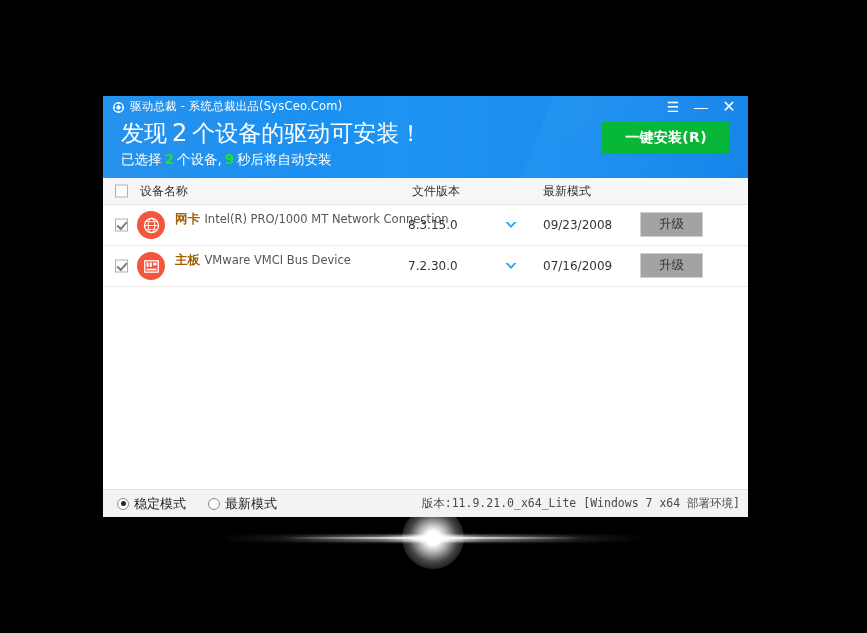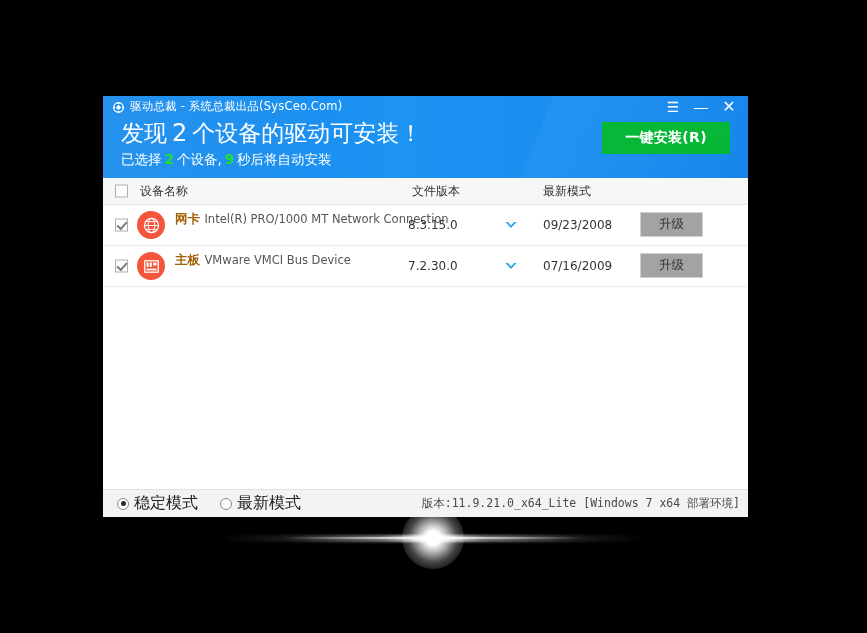--- a/index.html
+++ b/index.html
@@ -298,21 +298,21 @@
     height: 27px;
     display: flex;
     align-items: center;
     gap: 22px;
   }
   .radio {
     display: flex;
     align-items: center;
     gap: 5px;
     cursor: pointer;
-    font-size: 16px;
+    font-size: 13px;
     color: #222222;
     font-family: "DejaVu Sans", "Liberation Sans", sans-serif;
   }
   .radio .dot {
     width: 12px; height: 12px;
     border-radius: 50%;
     border: 1px solid #8c8c8c;
     background: #ffffff;
     position: relative;
     box-sizing: border-box;

